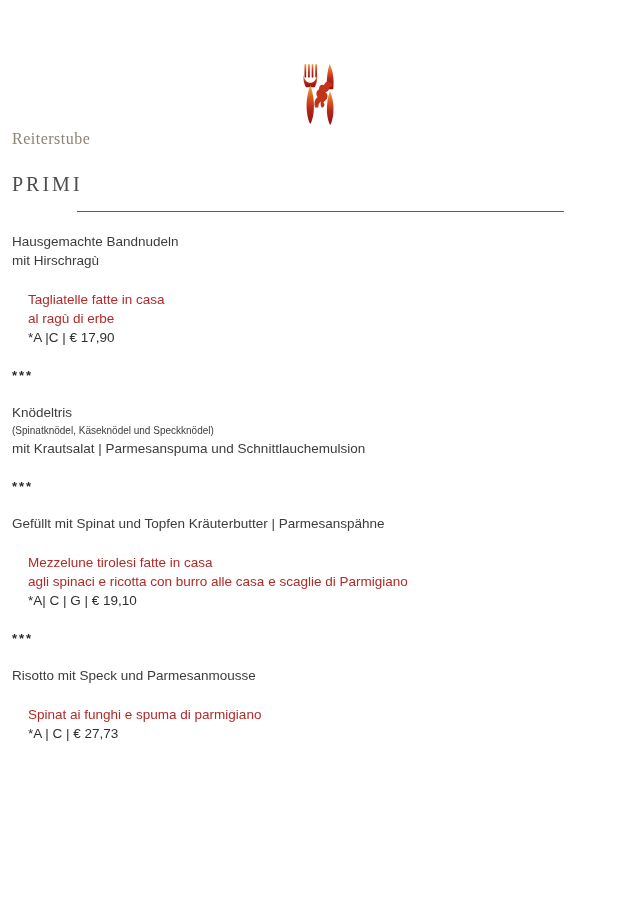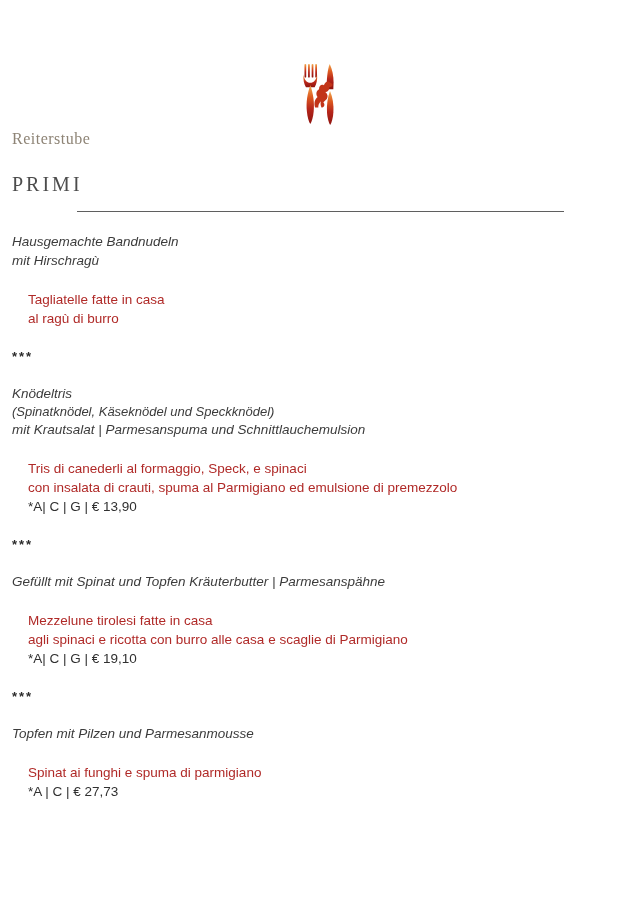--- a/index.html
+++ b/index.html
@@ -24,22 +24,22 @@
     margin-top:27px;
     font-family:"Liberation Serif","DejaVu Serif",serif;
     font-size:20px; letter-spacing:3px; color:#4c4c4c; line-height:19px;
   }
   .rule {
     width:487px; margin:17px auto 0;
     border-top:1.2px solid #5f5f5f; height:0;
   }
   .menu { margin-top:20px; }
   .line { font-size:13.5px; line-height:19px; }
-  .de { font-style:italic; color:#3c3c3c; }
-  .de.small { font-size:13px; line-height:17px; }
+  .de { color:#3c3c3c; }
+  .de.small { font-size:10px; line-height:17px; }
   .it-block { margin-top:20px;padding-left:16px; }
   .it { color:#b02a28; }
   .price { color:#303030; }
   .sep {
     margin:19px 0 18px;
     font-size:13px; letter-spacing:2px; color:#2b2b2b;
     line-height:19px; font-weight:bold;
   }
 </style>
 </head>
@@ -81,57 +81,53 @@
 
   <div class="menu">
 
     <section class="item">
       <div class="de-block">
         <div class="line de">Hausgemachte Bandnudeln</div>
         <div class="line de">mit Hirschragù</div>
       </div>
       <div class="it-block">
         <div class="line it">Tagliatelle fatte in casa</div>
-        <div class="line it">al ragù di burro</div>
+        <div class="line it">al ragù di erbe</div>
+        <div class="line price">*A |C | € 17,90</div>
       </div>
     </section>
 
     <div class="sep">***</div>
 
     <section class="item">
       <div class="de-block">
         <div class="line de">Knödeltris</div>
         <div class="line de small">(Spinatknödel, Käseknödel und Speckknödel)</div>
         <div class="line de">mit Krautsalat | Parmesanspuma und Schnittlauchemulsion</div>
-      </div>
-      <div class="it-block">
-        <div class="line it">Tris di canederli al formaggio, Speck, e spinaci</div>
-        <div class="line it">con insalata di crauti, spuma al Parmigiano ed emulsione di premezzolo</div>
-        <div class="line price">*A| C | G | € 13,90</div>
       </div>
     </section>
 
     <div class="sep">***</div>
 
     <section class="item">
       <div class="de-block">
         <div class="line de">Gefüllt mit Spinat und Topfen Kräuterbutter | Parmesanspähne</div>
       </div>
       <div class="it-block">
         <div class="line it">Mezzelune tirolesi fatte in casa</div>
         <div class="line it">agli spinaci e ricotta con burro alle casa e scaglie di Parmigiano</div>
         <div class="line price">*A| C | G | € 19,10</div>
       </div>
     </section>
 
     <div class="sep">***</div>
 
     <section class="item">
       <div class="de-block">
-        <div class="line de">Topfen mit Pilzen und Parmesanmousse</div>
+        <div class="line de">Risotto mit Speck und Parmesanmousse</div>
       </div>
       <div class="it-block">
         <div class="line it">Spinat ai funghi e spuma di parmigiano</div>
         <div class="line price">*A | C | € 27,73</div>
       </div>
     </section>
 
   </div>
 </div>
 

